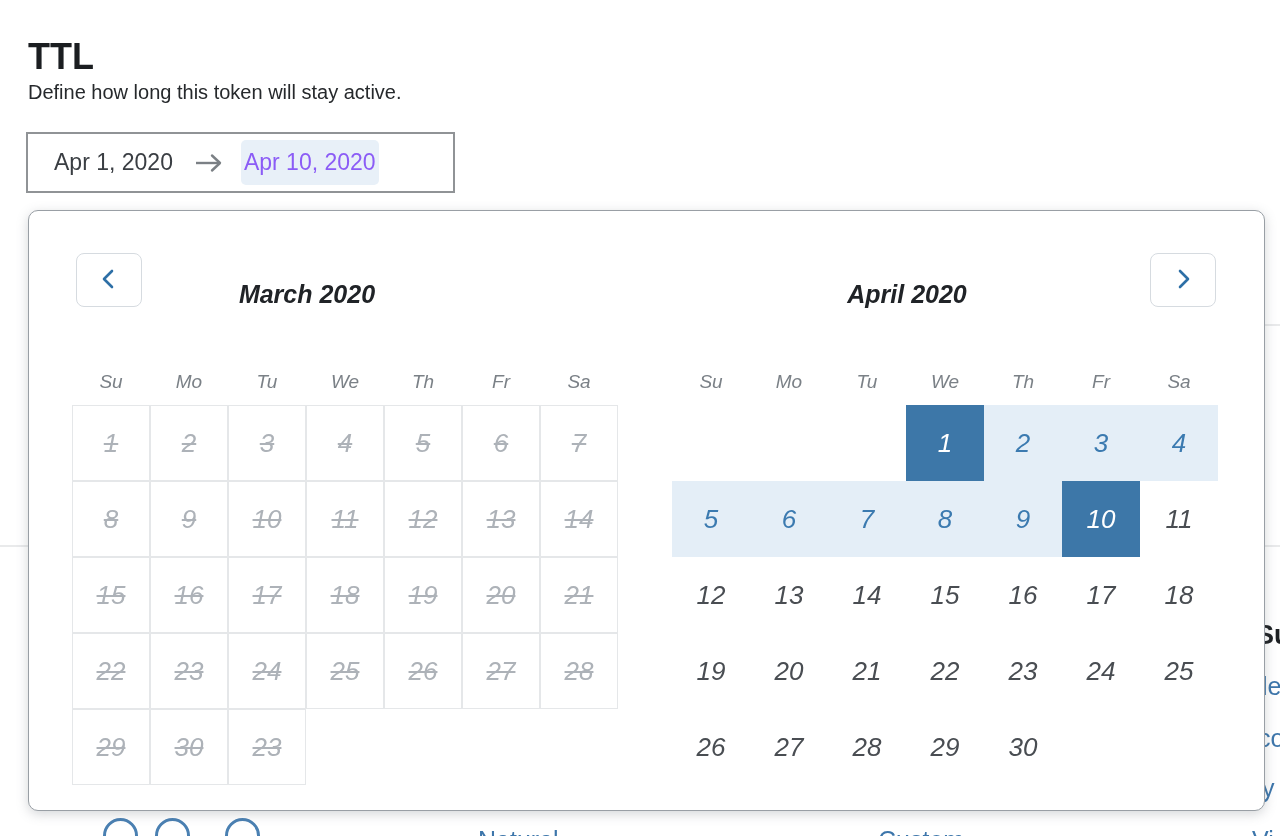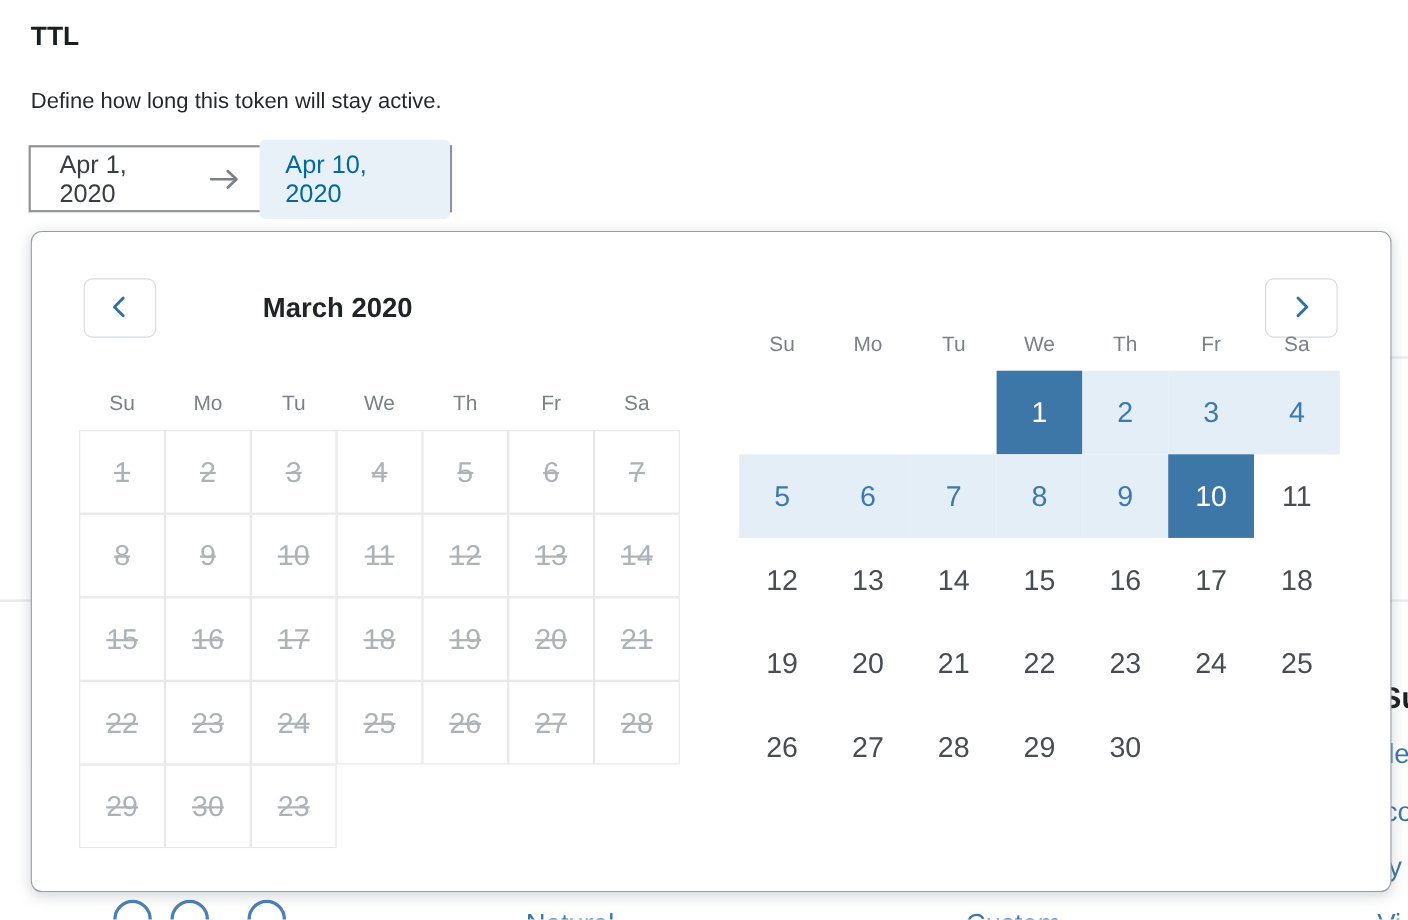--- a/index.html
+++ b/index.html
@@ -11,53 +11,53 @@
     --cell-border:#e5e7e9;
   }
   *{margin:0;padding:0;box-sizing:border-box;}
   html,body{width:1280px;height:836px;}
   body{
     position:relative;overflow:hidden;background:#fff;
     font-family:"Liberation Sans","DejaVu Sans",sans-serif;
     color:#26292c;
   }
   
-  .page-title{position:absolute;left:28px;top:20px;font-size:24px;font-weight:700;color:#1b1e21;}
+  .page-title{position:absolute;left:28px;top:36px;font-size:36px;font-weight:700;color:#1b1e21;}
   .page-subtitle{position:absolute;left:28px;top:81px;font-size:20px;color:#26292c;}
   
   .range-input{
-    position:absolute;left:26px;top:132px;width:385px;height:61px;
+    position:absolute;left:26px;top:132px;width:429px;height:61px;
     border:2px solid #909396;background:#fff;
     display:flex;align-items:center;padding-left:26px;
     font-size:23px;color:#3a3e43;
   }
   .range-input .arrow{margin:0 16px 0 20px;display:flex;align-items:center;}
   .range-input .end-pill{
-    background:#e8f0f8;border-radius:5px;padding:9px 23px;color:#0369a1;
+    background:#e8f0f8;border-radius:5px;padding:9px 3px;color:#8b5cf6;
   }
   
   .bg-frag{position:absolute;z-index:1;}
   .hline{height:2px;background:#e9eaeb;}
   .frag-heading{font-size:27px;font-weight:700;color:#1d2023;white-space:nowrap;}
   .frag-link{font-size:25px;color:var(--link-blue);white-space:nowrap;}
   .step-circle{width:35px;height:35px;border-radius:50%;border:3px solid #4a80b2;background:#fff;}
   
   .popover{
     position:absolute;left:28px;top:210px;width:1237px;height:601px;z-index:5;
     background:#fff;border:1.5px solid #999fa5;border-radius:10px;
     box-shadow:0 3px 12px rgba(101,108,116,.28);
   }
   .nav-btn{
     position:absolute;top:42px;width:66px;height:54px;
     border:1px solid #d6dbe0;border-radius:8px;background:#fff;
     display:flex;align-items:center;justify-content:center;cursor:pointer;
   }
   .nav-btn.prev{left:47px;}
   .nav-btn.next{right:48px;}
-  .month-panel{position:absolute;top:42px;width:470px;}
+  .month-panel{position:absolute;top:56px;width:470px;font-style:italic;}
   .month-panel.m0{left:43px;}
   .month-panel.m1{left:643px;}
   .month-title{height:54px;line-height:54px;text-align:center;font-size:25px;font-weight:700;color:#202327;}
   .weekday-row{
     margin-top:48px;display:grid;grid-template-columns:repeat(7,78px);
     height:26px;
   }
   .weekday-row .wd{display:flex;align-items:center;justify-content:center;font-size:19px;color:#7b8187;}
   .day-grid{margin-top:10px;display:grid;grid-template-columns:repeat(7,78px);grid-auto-rows:76px;}
   .day{display:flex;align-items:center;justify-content:center;font-size:26px;}
@@ -159,20 +159,21 @@
         <div class="day day--disabled">30</div>
         <div class="day day--disabled">23</div>
         <div class="day day--empty"></div>
         <div class="day day--empty"></div>
         <div class="day day--empty"></div>
         <div class="day day--empty"></div>
       </div>
   </div>
 
   <div class="month-panel m1">
+    <div class="month-title">April 2020</div>
     <div class="weekday-row">
         <div class="wd">Su</div>
         <div class="wd">Mo</div>
         <div class="wd">Tu</div>
         <div class="wd">We</div>
         <div class="wd">Th</div>
         <div class="wd">Fr</div>
         <div class="wd">Sa</div>
       </div>
     <div class="day-grid">

